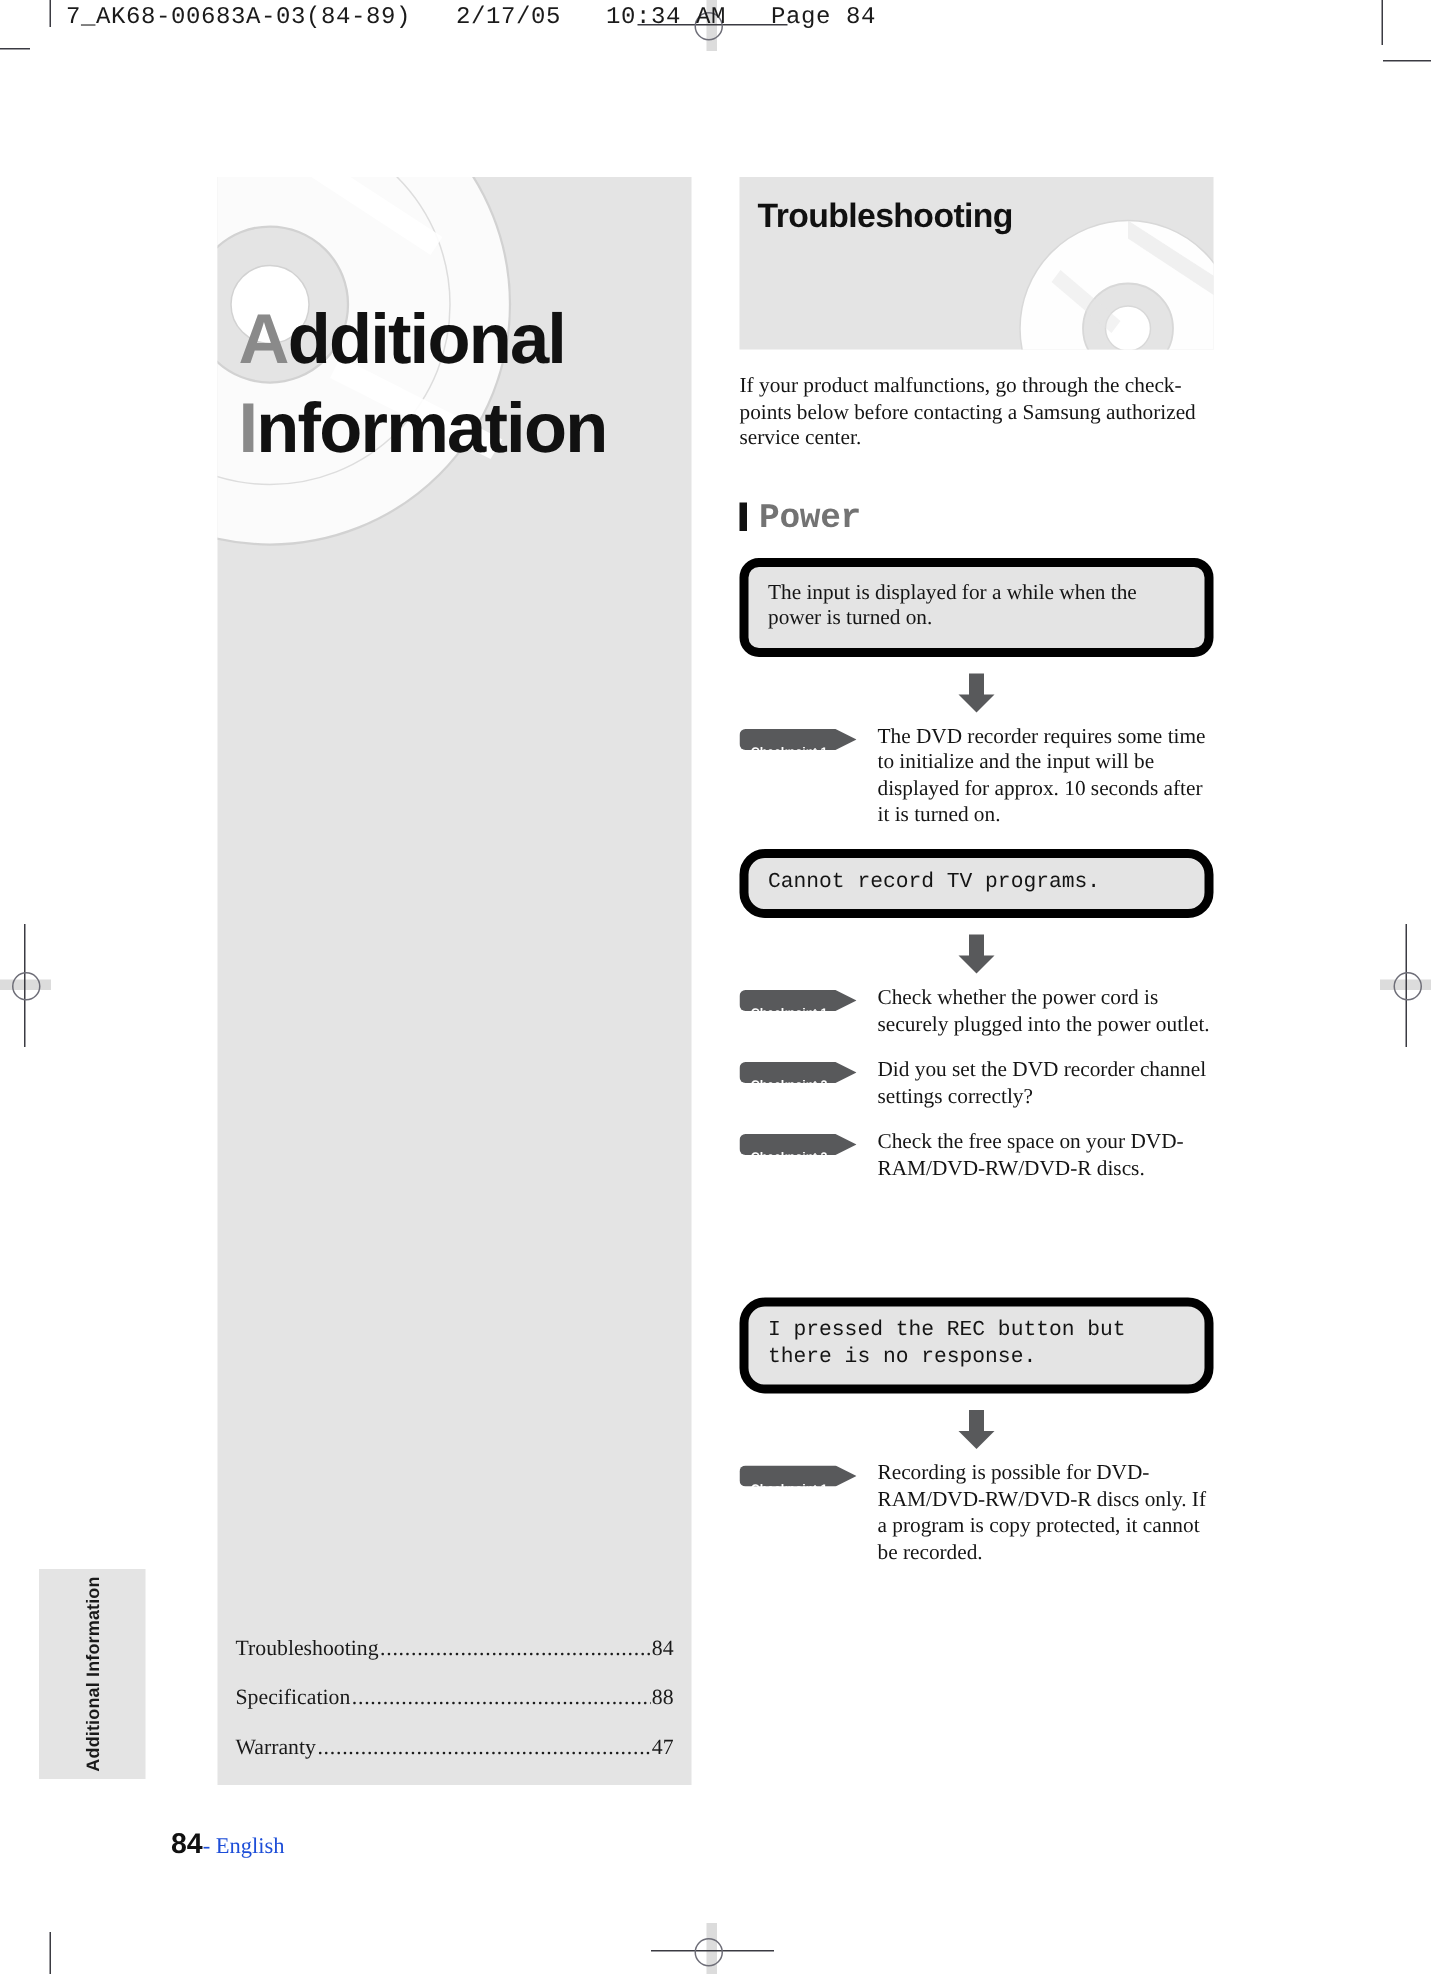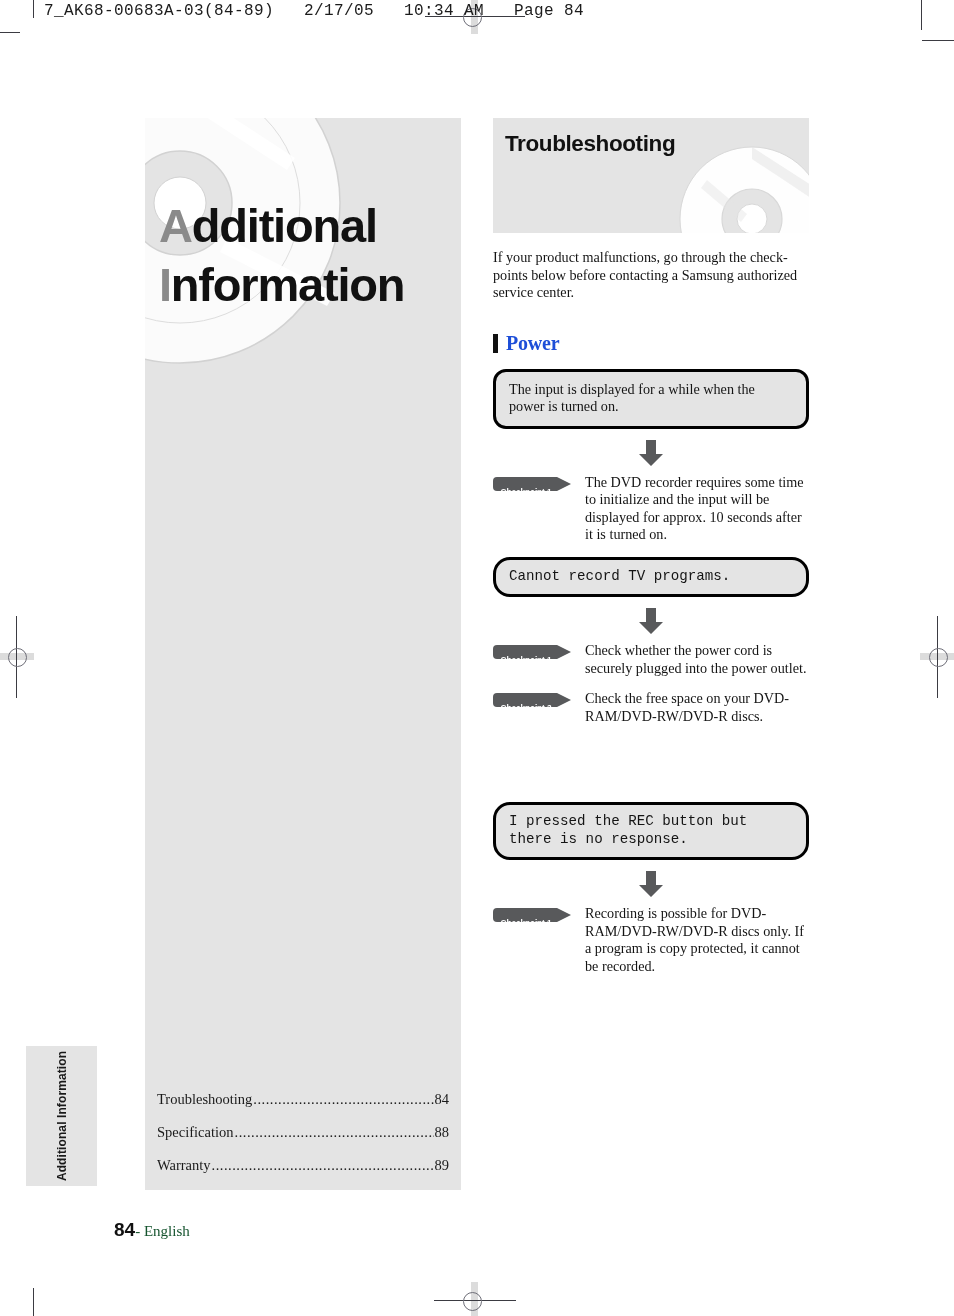--- a/index.html
+++ b/index.html
@@ -127,21 +127,21 @@
     white-space: nowrap;
   }
   .footer-num {
     font-family: "Liberation Sans", sans-serif;
     font-weight: bold;
     font-size: 19px;
     color: #111111;
   }
   .footer-lang {
     font-size: 15px;
-    color: #14532d;
+    color: #1d4ed8;
   }
 
   
   .content {
     position: absolute;
     left: 493px;
     top: 118px;
     width: 316px;
   }
 
@@ -182,30 +182,30 @@
     margin-top: 30px;
     margin-bottom: 14px;
   }
   .sub-head-bar {
     width: 5px;
     height: 19px;
     background: #111111;
     margin-right: 8px;
   }
   .sub-head-text {
-    font-family: Liberation Serif, serif;
-    font-weight: bold;
-    font-size: 20px;
+    font-family: Liberation Mono, monospace;
+    font-weight: bold;
+    font-size: 23px;
     letter-spacing: -0.2px;
-    color: #1d4ed8;
+    color: #737373;
   }
 
   .question-box {
     background: #e4e4e4;
-    border: 3px solid #000000;
+    border: 6px solid #000000;
     border-radius: 13px;
     padding: 9px 13px 10px 13px;
     font-size: 14.2px;
     line-height: 17.5px;
     color: #141414;
   }
   .question-box.pill { border-radius: 17px; padding: 8px 13px 9px 13px; font-family: Liberation Mono, monospace; }
 
   .arrow-row {
     display: flex;
@@ -308,21 +308,21 @@
       <span class="toc-page">84</span>
     </div>
     <div class="toc-row">
       <span class="toc-label">Specification</span>
       <span class="toc-dots">..............................................................................</span>
       <span class="toc-page">88</span>
     </div>
     <div class="toc-row">
       <span class="toc-label">Warranty </span>
       <span class="toc-dots">..............................................................................</span>
-      <span class="toc-page">89</span>
+      <span class="toc-page">47</span>
     </div>
   </div>
 </div>
 
 <div class="side-tab">
   <span class="side-tab-label">Additional Information</span>
 </div>
 
 <div class="footer">
   <span class="footer-num">84</span><span class="footer-lang">- English</span>
@@ -380,20 +380,29 @@
   <div class="checkpoint-row">
     <span class="cp-badge">
       <svg class="cp-badge-shape" viewBox="0 0 78 14" preserveAspectRatio="none">
         <path d="M4 0 H64 L78 7 L64 14 H4 A4 4 0 0 1 0 10 V4 A4 4 0 0 1 4 0 Z" fill="#58595b"></path>
       </svg>
       <span class="cp-badge-text">Checkpoint 1</span>
     </span>
     <span class="cp-text">Check whether the power cord is securely plugged into the power outlet.</span>
   </div>
 
+  <div class="checkpoint-row" style="margin-top:6px;">
+    <span class="cp-badge">
+      <svg class="cp-badge-shape" viewBox="0 0 78 14" preserveAspectRatio="none">
+        <path d="M4 0 H64 L78 7 L64 14 H4 A4 4 0 0 1 0 10 V4 A4 4 0 0 1 4 0 Z" fill="#58595b"></path>
+      </svg>
+      <span class="cp-badge-text">Checkpoint 2</span>
+    </span>
+    <span class="cp-text">Did you set the DVD recorder channel settings correctly?</span>
+  </div>
 
   <div class="checkpoint-row" style="margin-top:6px;">
     <span class="cp-badge">
       <svg class="cp-badge-shape" viewBox="0 0 78 14" preserveAspectRatio="none">
         <path d="M4 0 H64 L78 7 L64 14 H4 A4 4 0 0 1 0 10 V4 A4 4 0 0 1 4 0 Z" fill="#58595b"></path>
       </svg>
       <span class="cp-badge-text">Checkpoint 3</span>
     </span>
     <span class="cp-text">Check the free space on your DVD-RAM/DVD-RW/DVD-R discs.</span>
   </div>

